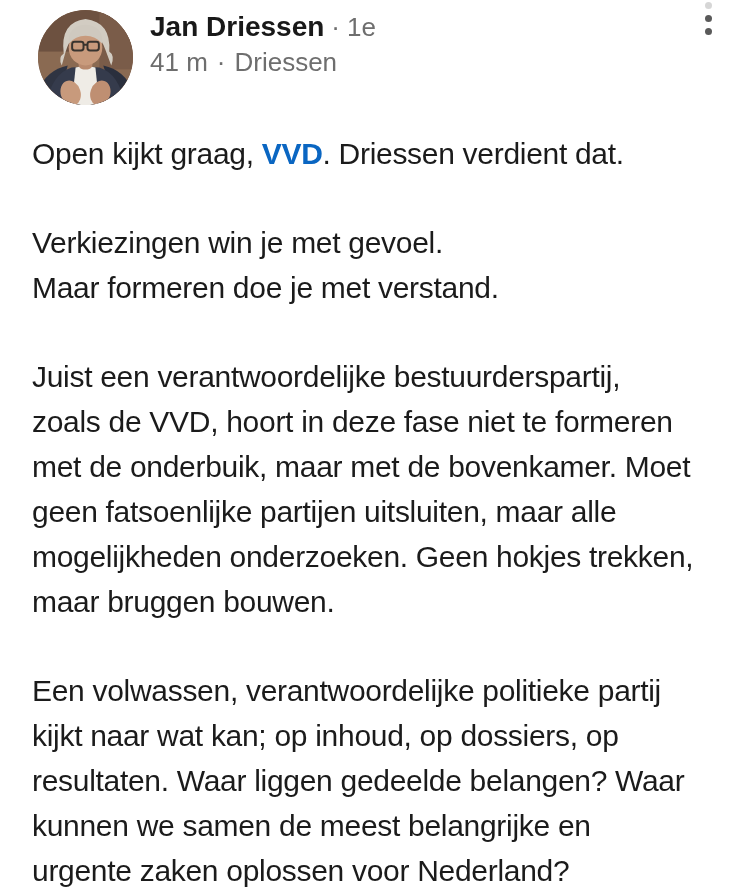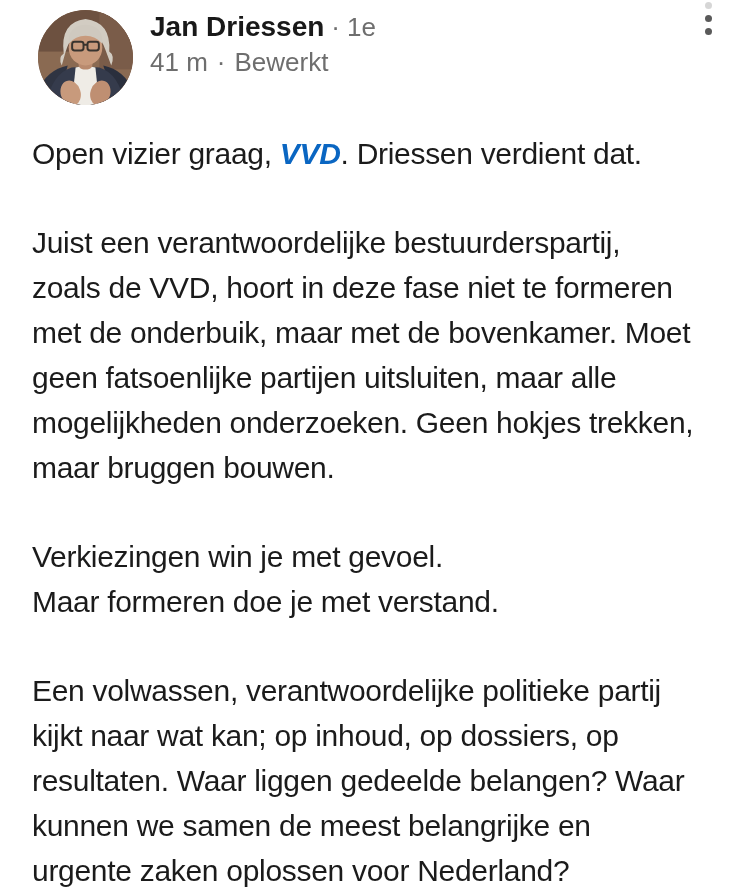--- a/index.html
+++ b/index.html
@@ -113,21 +113,20 @@
   }
   .post-body p {
     margin: 0 0 44px 0;
   }
   .post-body p.pre { white-space: pre-line; }
   .mention {
     color: #0a66c2;
     font-weight: 700;
     text-decoration: none;
     cursor: pointer;
-    font-style: italic;
   }
 </style>
 </head>
 <body>
 
 <div class="post">
 
   <header class="post-header">
 
     <div class="avatar">
@@ -165,44 +164,44 @@
           <ellipse cx="63" cy="84" rx="10" ry="13" fill="#bf8f72" transform="rotate(18 63 84)"></ellipse>
         </g>
       </svg>
     </div>
 
     <div class="author-info">
       <div class="name-row">
         <span class="name">Jan Driessen</span><span class="sep">·</span><span class="degree">1e</span>
       </div>
       <div class="meta-row">
-        <span>41 m</span><span class="sep2">·</span><span>Bewerkt</span>
+        <span>41 m</span><span class="sep2">·</span><span>Driessen</span>
       </div>
     </div>
 
     <button class="overflow" aria-label="post menu">
       <span class="dots">
           <i></i>
           <i></i>
           <i></i>
         </span>
     </button>
 
   </header>
 
   <div class="post-body">
-    <p><span>Open vizier graag, </span><a class="mention">VVD</a><span>. Driessen verdient dat.</span></p>
+    <p><span>Open kijkt graag, </span><a class="mention">VVD</a><span>. Driessen verdient dat.</span></p>
+    <p class="pre">Verkiezingen win je met gevoel.
+Maar formeren doe je met verstand.</p>
     <p class="pre">Juist een verantwoordelijke bestuurderspartij,
 zoals de VVD, hoort in deze fase niet te formeren
 met de onderbuik, maar met de bovenkamer. Moet
 geen fatsoenlijke partijen uitsluiten, maar alle
 mogelijkheden onderzoeken. Geen hokjes trekken,
 maar bruggen bouwen.</p>
-    <p class="pre">Verkiezingen win je met gevoel.
-Maar formeren doe je met verstand.</p>
     <p class="pre">Een volwassen, verantwoordelijke politieke partij
 kijkt naar wat kan; op inhoud, op dossiers, op
 resultaten. Waar liggen gedeelde belangen? Waar
 kunnen we samen de meest belangrijke en
 urgente zaken oplossen voor Nederland?</p>
   </div>
 
 </div>
 
 </body></html>

